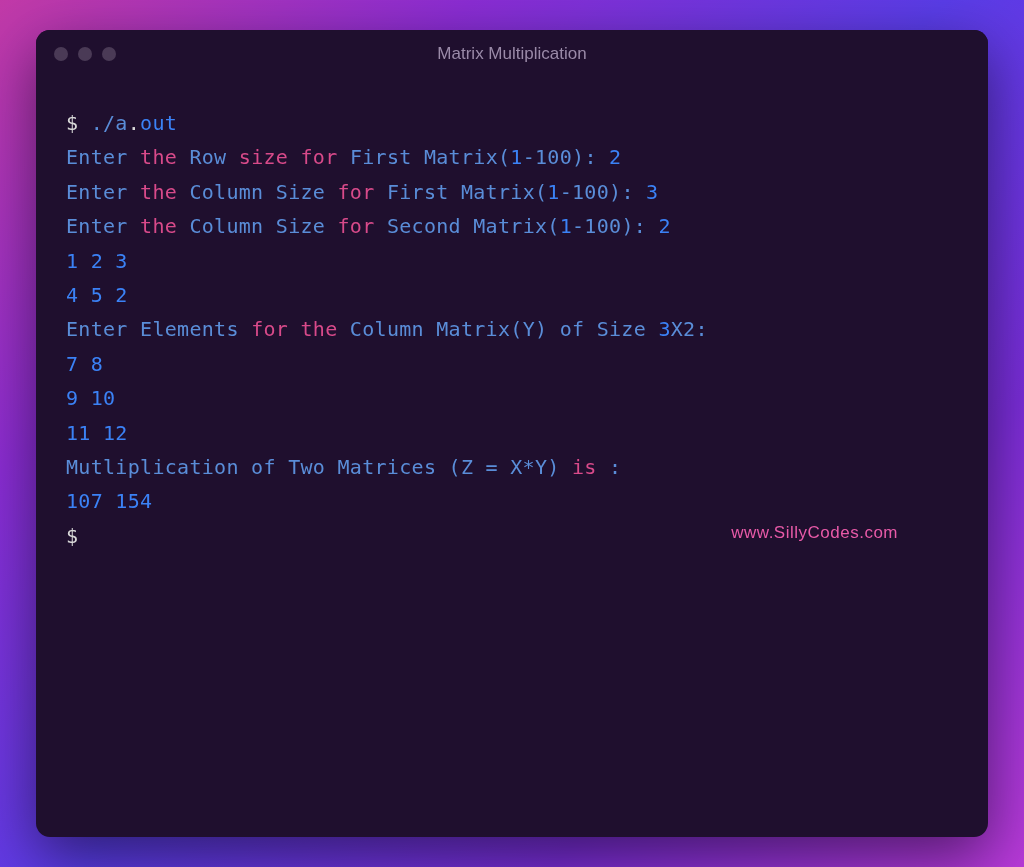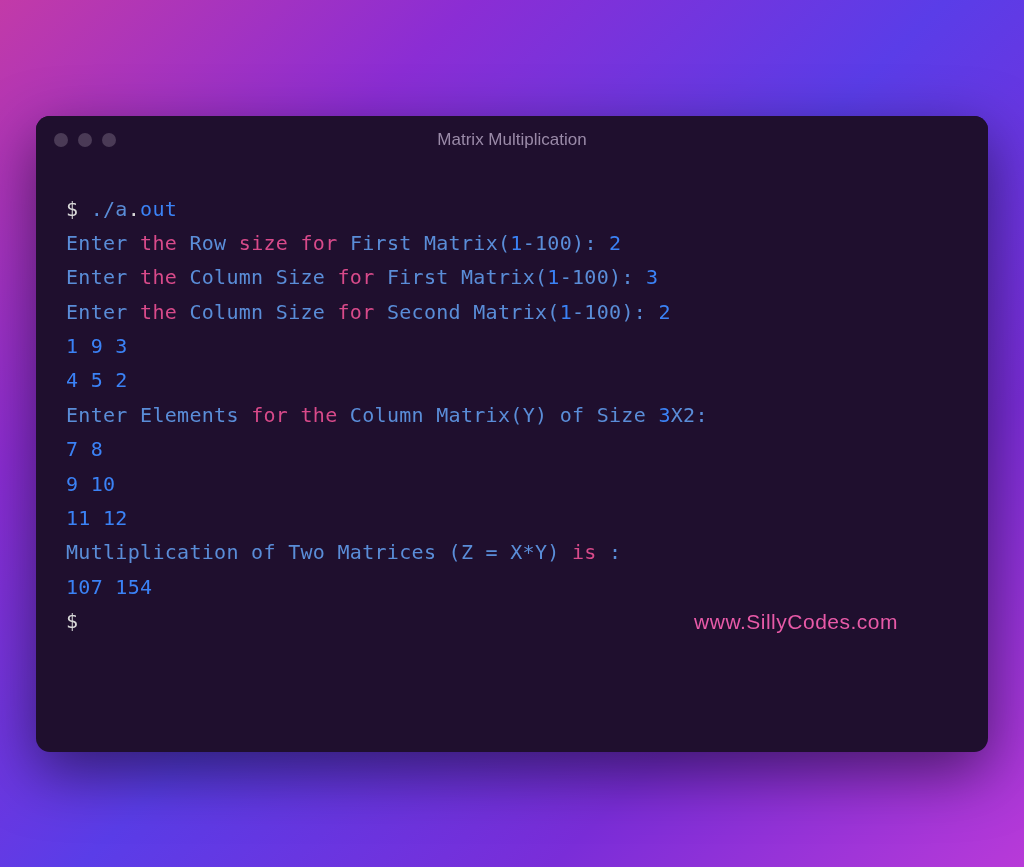--- a/index.html
+++ b/index.html
@@ -11,21 +11,21 @@
       width: 1024px;
       height: 867px;
       background: linear-gradient(135deg, #c23aa8 0%, #8b2dd4 25%, #5a3de8 50%, #7a2dd8 75%, #b83ad8 100%);
       display: flex;
       align-items: center;
       justify-content: center;
       font-family: 'Menlo', 'Monaco', 'Consolas', monospace;
     }
     .terminal-window {
       width: 952px;
-      height: 636px;
+      height: 807px;
       background: #1f0f2e;
       border-radius: 14px;
       box-shadow: 0 20px 60px rgba(0,0,0,0.5);
       overflow: hidden;
       display: flex;
       flex-direction: column;
     }
     .title-bar {
       height: 48px;
       display: flex;
@@ -68,21 +68,21 @@
     }
     .c-white { color: #d8d8d8; }
     .c-blue { color: #5a8dd8; }
     .c-teal { color: #3b82f6; }
     .c-magenta { color: #d84a8a; }
     .watermark {
       position: absolute;
       right: 90px;
       top: 440px;
       color: #e85aa8;
-      font-size: 21px;
+      font-size: 17px;
       font-family: -apple-system, BlinkMacSystemFont, 'Segoe UI', sans-serif;
       font-weight: 400;
       letter-spacing: 0.5px;
     }
   </style>
 </head>
 <body>
 
 <div class="terminal-window">
   <div class="title-bar">
@@ -91,21 +91,21 @@
       <div class="traffic-dot"></div>
       <div class="traffic-dot"></div>
     </div>
     <div class="window-title">Matrix Multiplication</div>
   </div>
   <div class="terminal-content">
     <span class="line"><span class="c-white">$</span><span class="c-white"> </span><span class="c-blue">./a</span><span class="c-white">.</span><span class="c-teal">out</span></span>
     <span class="line"><span class="c-blue">Enter </span><span class="c-magenta">the</span><span class="c-blue"> Row </span><span class="c-magenta">size</span><span class="c-blue"> </span><span class="c-magenta">for</span><span class="c-blue"> First Matrix(</span><span class="c-teal">1</span><span class="c-blue">-100): </span><span class="c-teal">2</span></span>
     <span class="line"><span class="c-blue">Enter </span><span class="c-magenta">the</span><span class="c-blue"> Column Size </span><span class="c-magenta">for</span><span class="c-blue"> First Matrix(</span><span class="c-teal">1</span><span class="c-blue">-100): </span><span class="c-teal">3</span></span>
     <span class="line"><span class="c-blue">Enter </span><span class="c-magenta">the</span><span class="c-blue"> Column Size </span><span class="c-magenta">for</span><span class="c-blue"> Second Matrix(</span><span class="c-teal">1</span><span class="c-blue">-100): </span><span class="c-teal">2</span></span>
-    <span class="line c-teal">1 9 3</span>
+    <span class="line c-teal">1 2 3</span>
     <span class="line c-teal">4 5 2</span>
     <span class="line"><span class="c-blue">Enter Elements </span><span class="c-magenta">for</span><span class="c-blue"> </span><span class="c-magenta">the</span><span class="c-blue"> Column Matrix(Y) of Size </span><span class="c-teal">3</span><span class="c-blue">X2:</span></span>
     <span class="line c-teal">7 8</span>
     <span class="line c-teal">9 10</span>
     <span class="line c-teal">11 12</span>
     <span class="line"><span class="c-blue">Mutliplication of Two Matrices (Z = X*Y) </span><span class="c-magenta">is</span><span class="c-blue"> :</span></span>
     <span class="line c-teal">107 154</span>
     <span class="line c-white">$</span>
     <div class="watermark">www.SillyCodes.com</div>
   </div>

